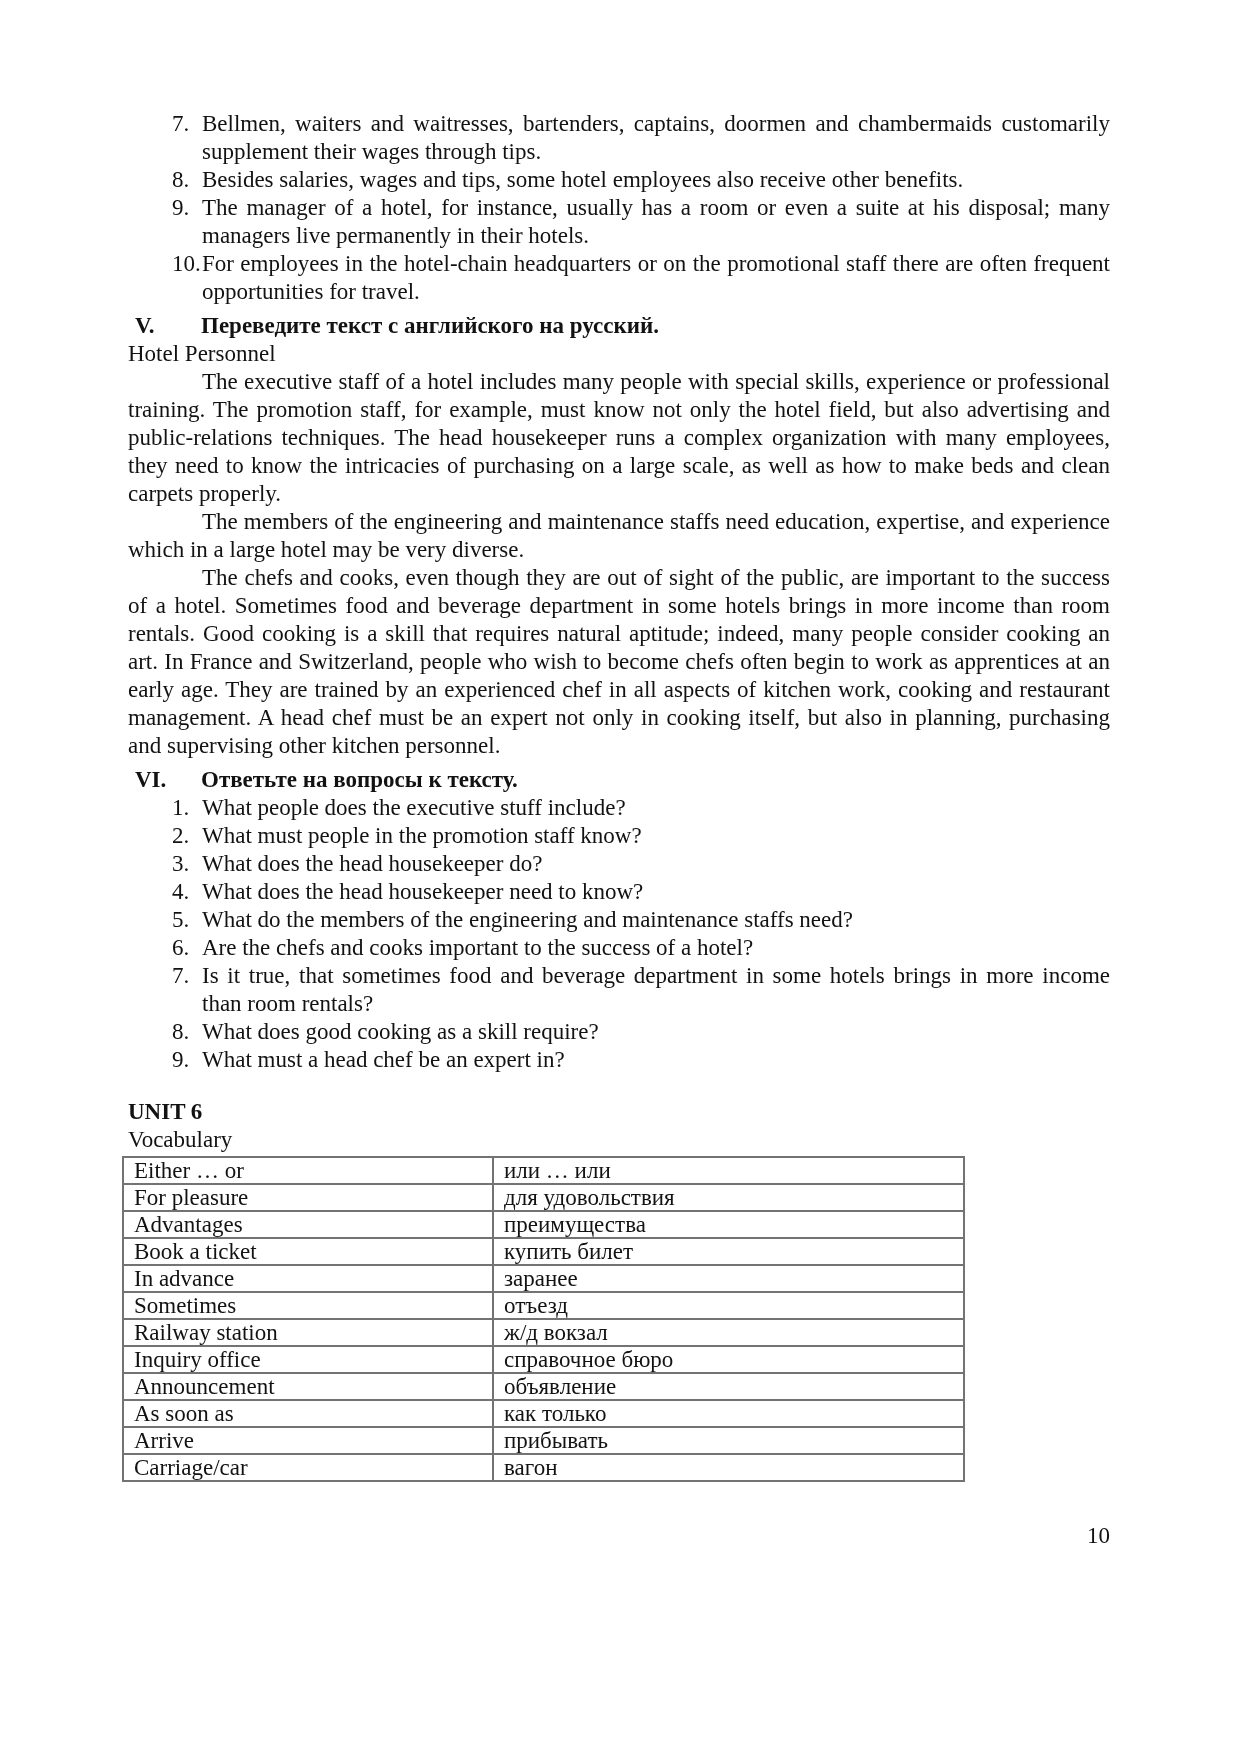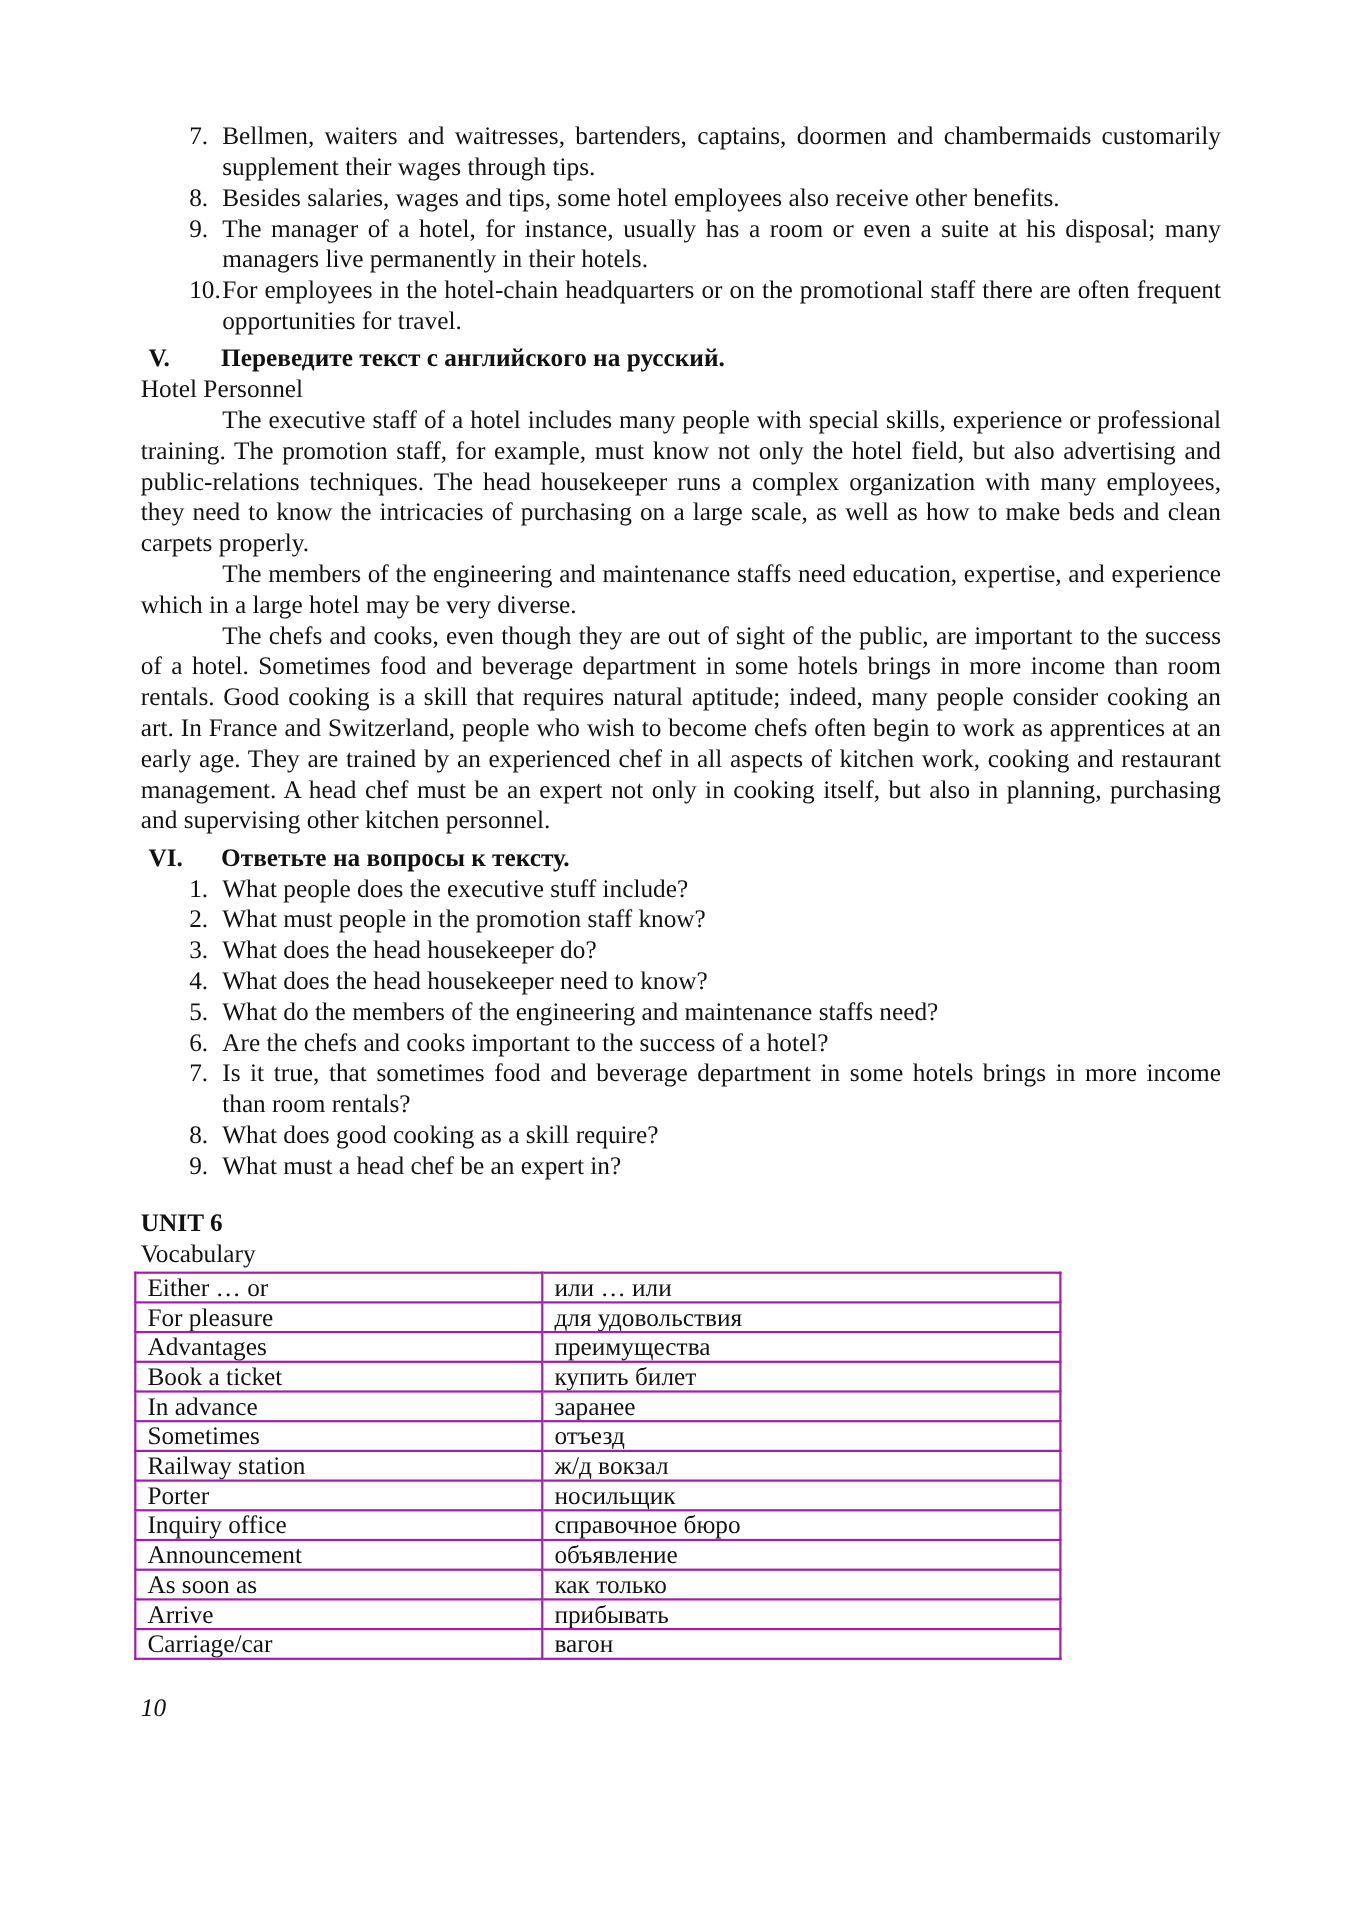--- a/index.html
+++ b/index.html
@@ -30,32 +30,32 @@
   .bold { font-weight:bold; }
 
   table.vocab {
     border-collapse:collapse;
     table-layout:fixed;
     width:841px;
     margin-left:-6px;
     margin-top:2px;
   }
   table.vocab td {
-    border:2px solid #a21caf;
+    border:2px solid #737373;
     padding:0 10px;
     height:24px;
     line-height:25px;
     overflow:hidden;
     white-space:nowrap;
     vertical-align:middle;
   }
   table.vocab col.c1 { width:370px; }
   table.vocab col.c2 { width:471px; }
 
-  .pageno { text-align:left; margin-top:30px;font-style:italic; }
+  .pageno { text-align:right; margin-top:40px; }
 </style>
 </head>
 <body>
 
 <div class="page">
   <div class="content">
 
     <div class="oli">
       <span class="n">7.</span>
       <span class="t">Bellmen, waiters and waitresses, bartenders, captains, doormen and chambermaids customarily supplement their wages through tips.</span>
@@ -158,24 +158,20 @@
         </tr>
         <tr>
           <td>Sometimes</td>
           <td>отъезд</td>
         </tr>
         <tr>
           <td>Railway station</td>
           <td>ж/д вокзал</td>
         </tr>
         <tr>
-          <td>Porter</td>
-          <td>носильщик</td>
-        </tr>
-        <tr>
           <td>Inquiry office</td>
           <td>справочное бюро</td>
         </tr>
         <tr>
           <td>Announcement</td>
           <td>объявление</td>
         </tr>
         <tr>
           <td>As soon as</td>
           <td>как только</td>

